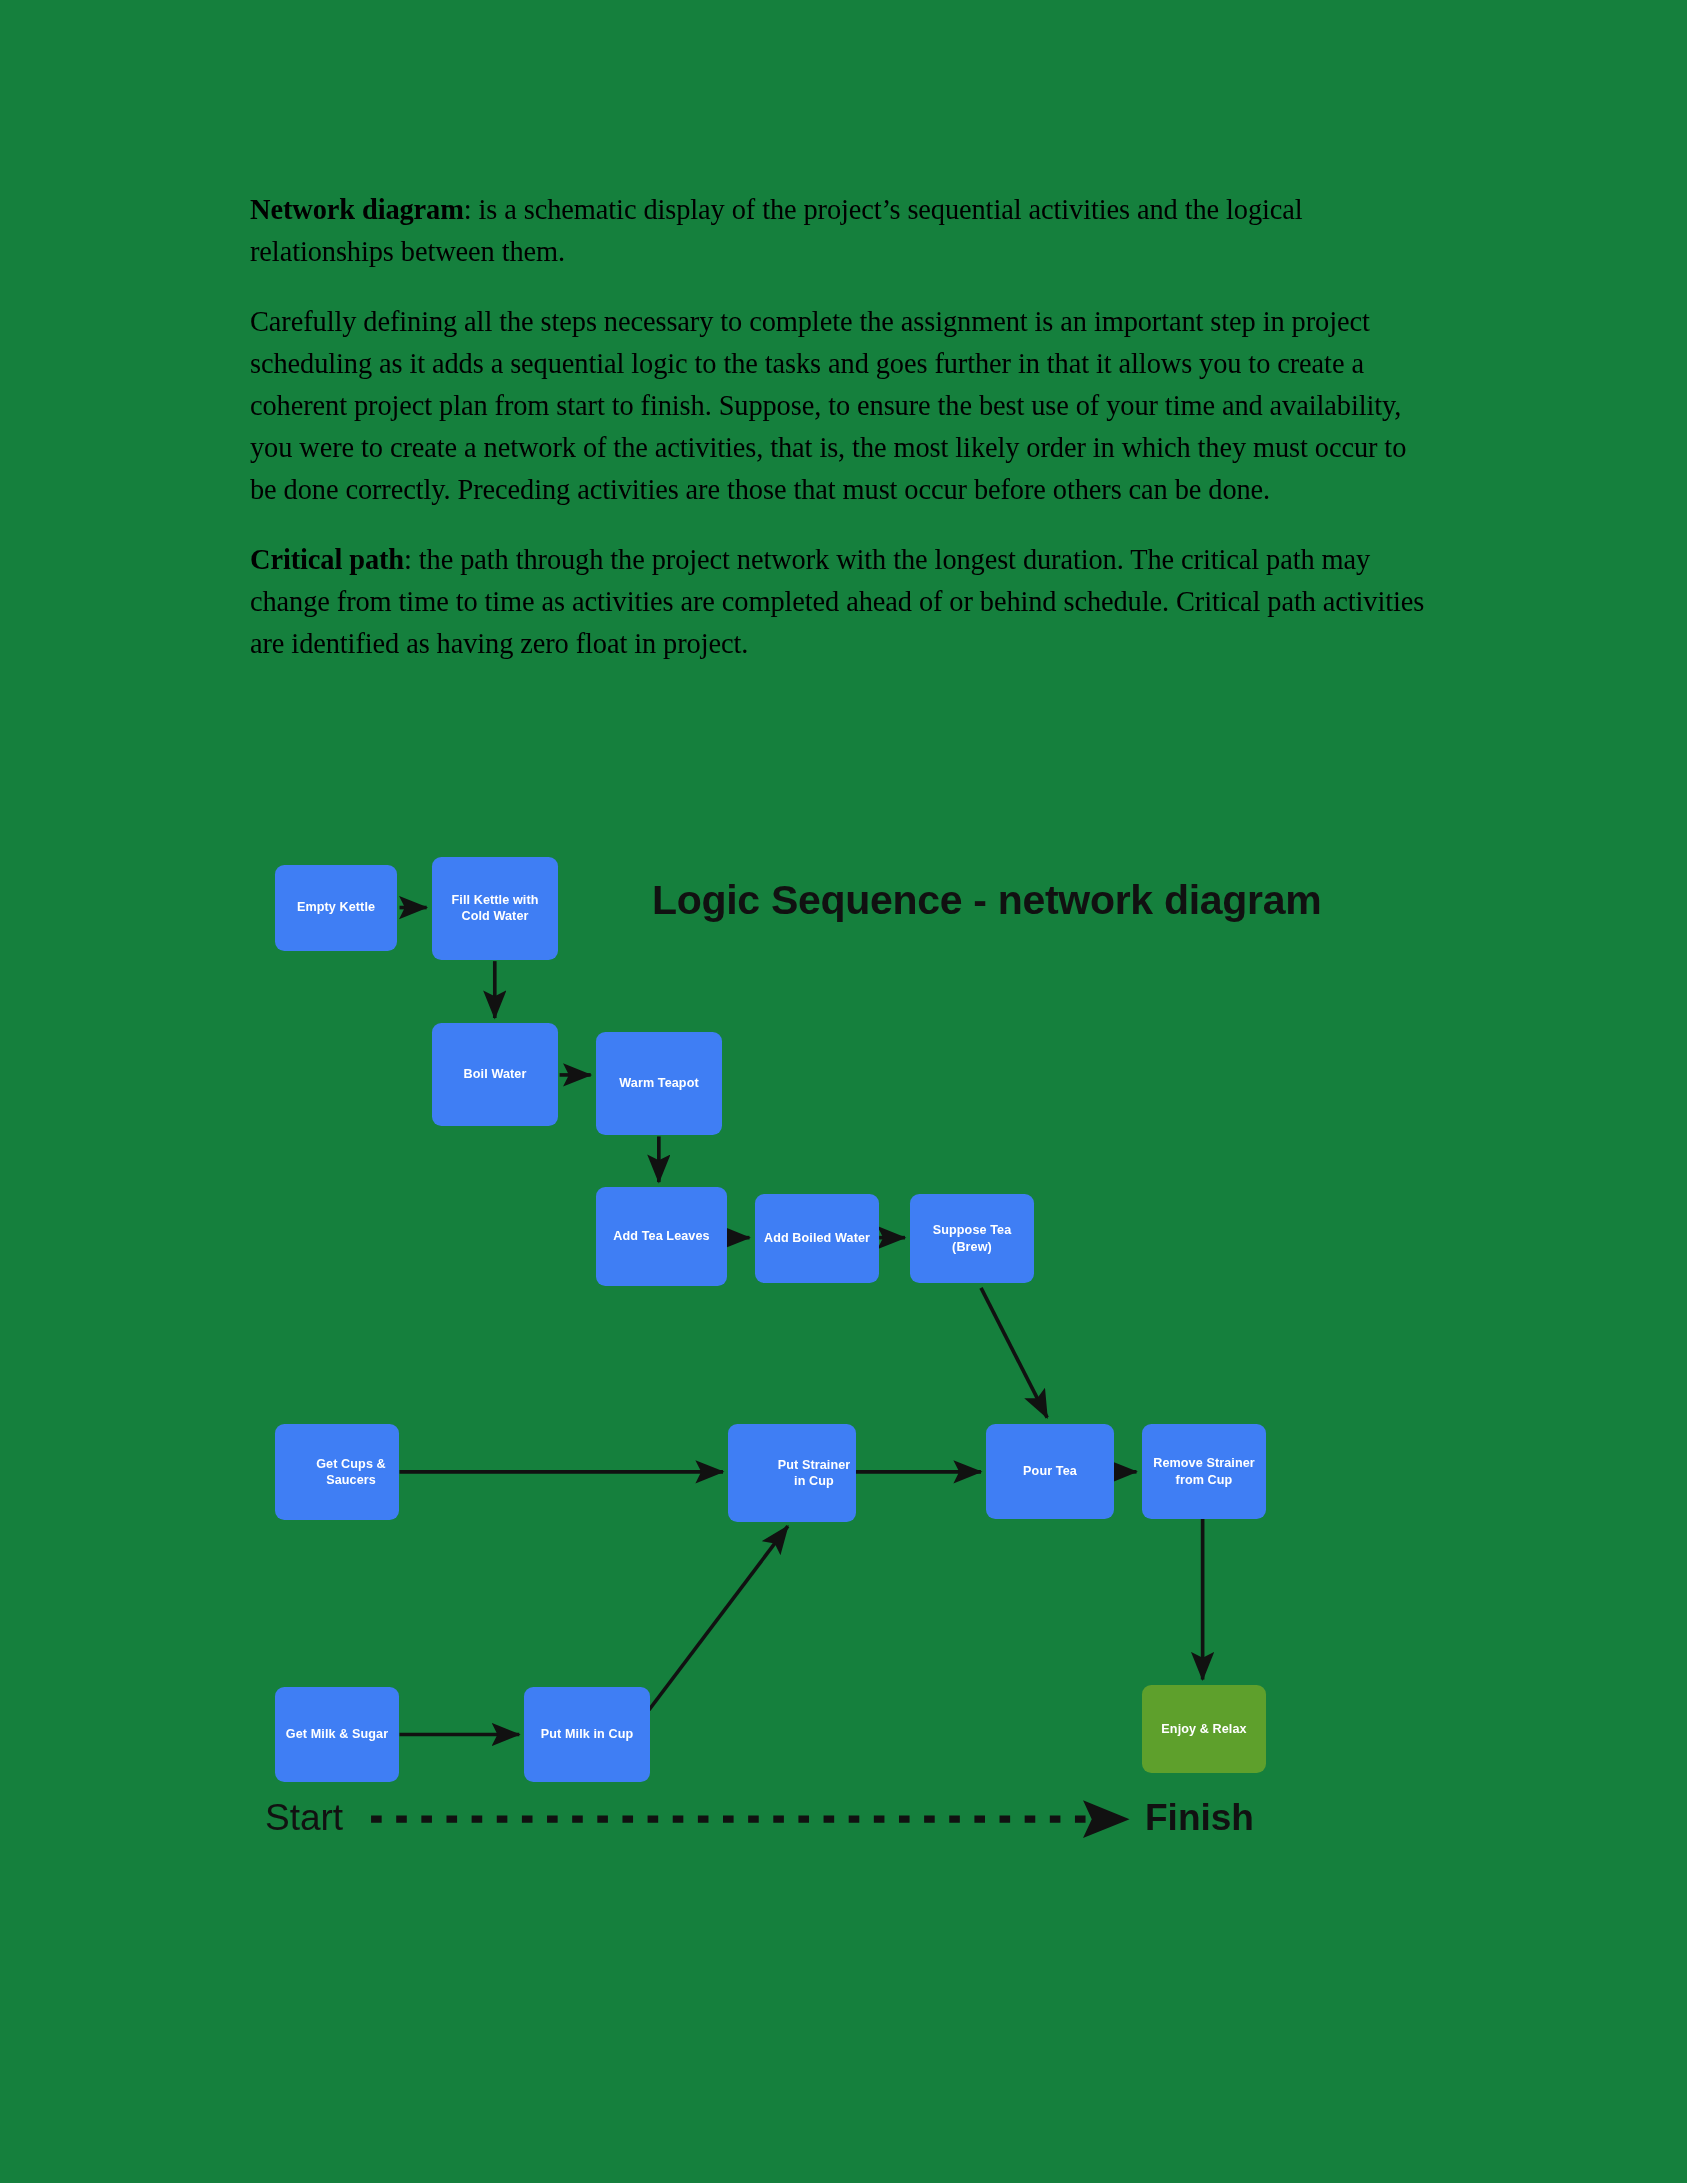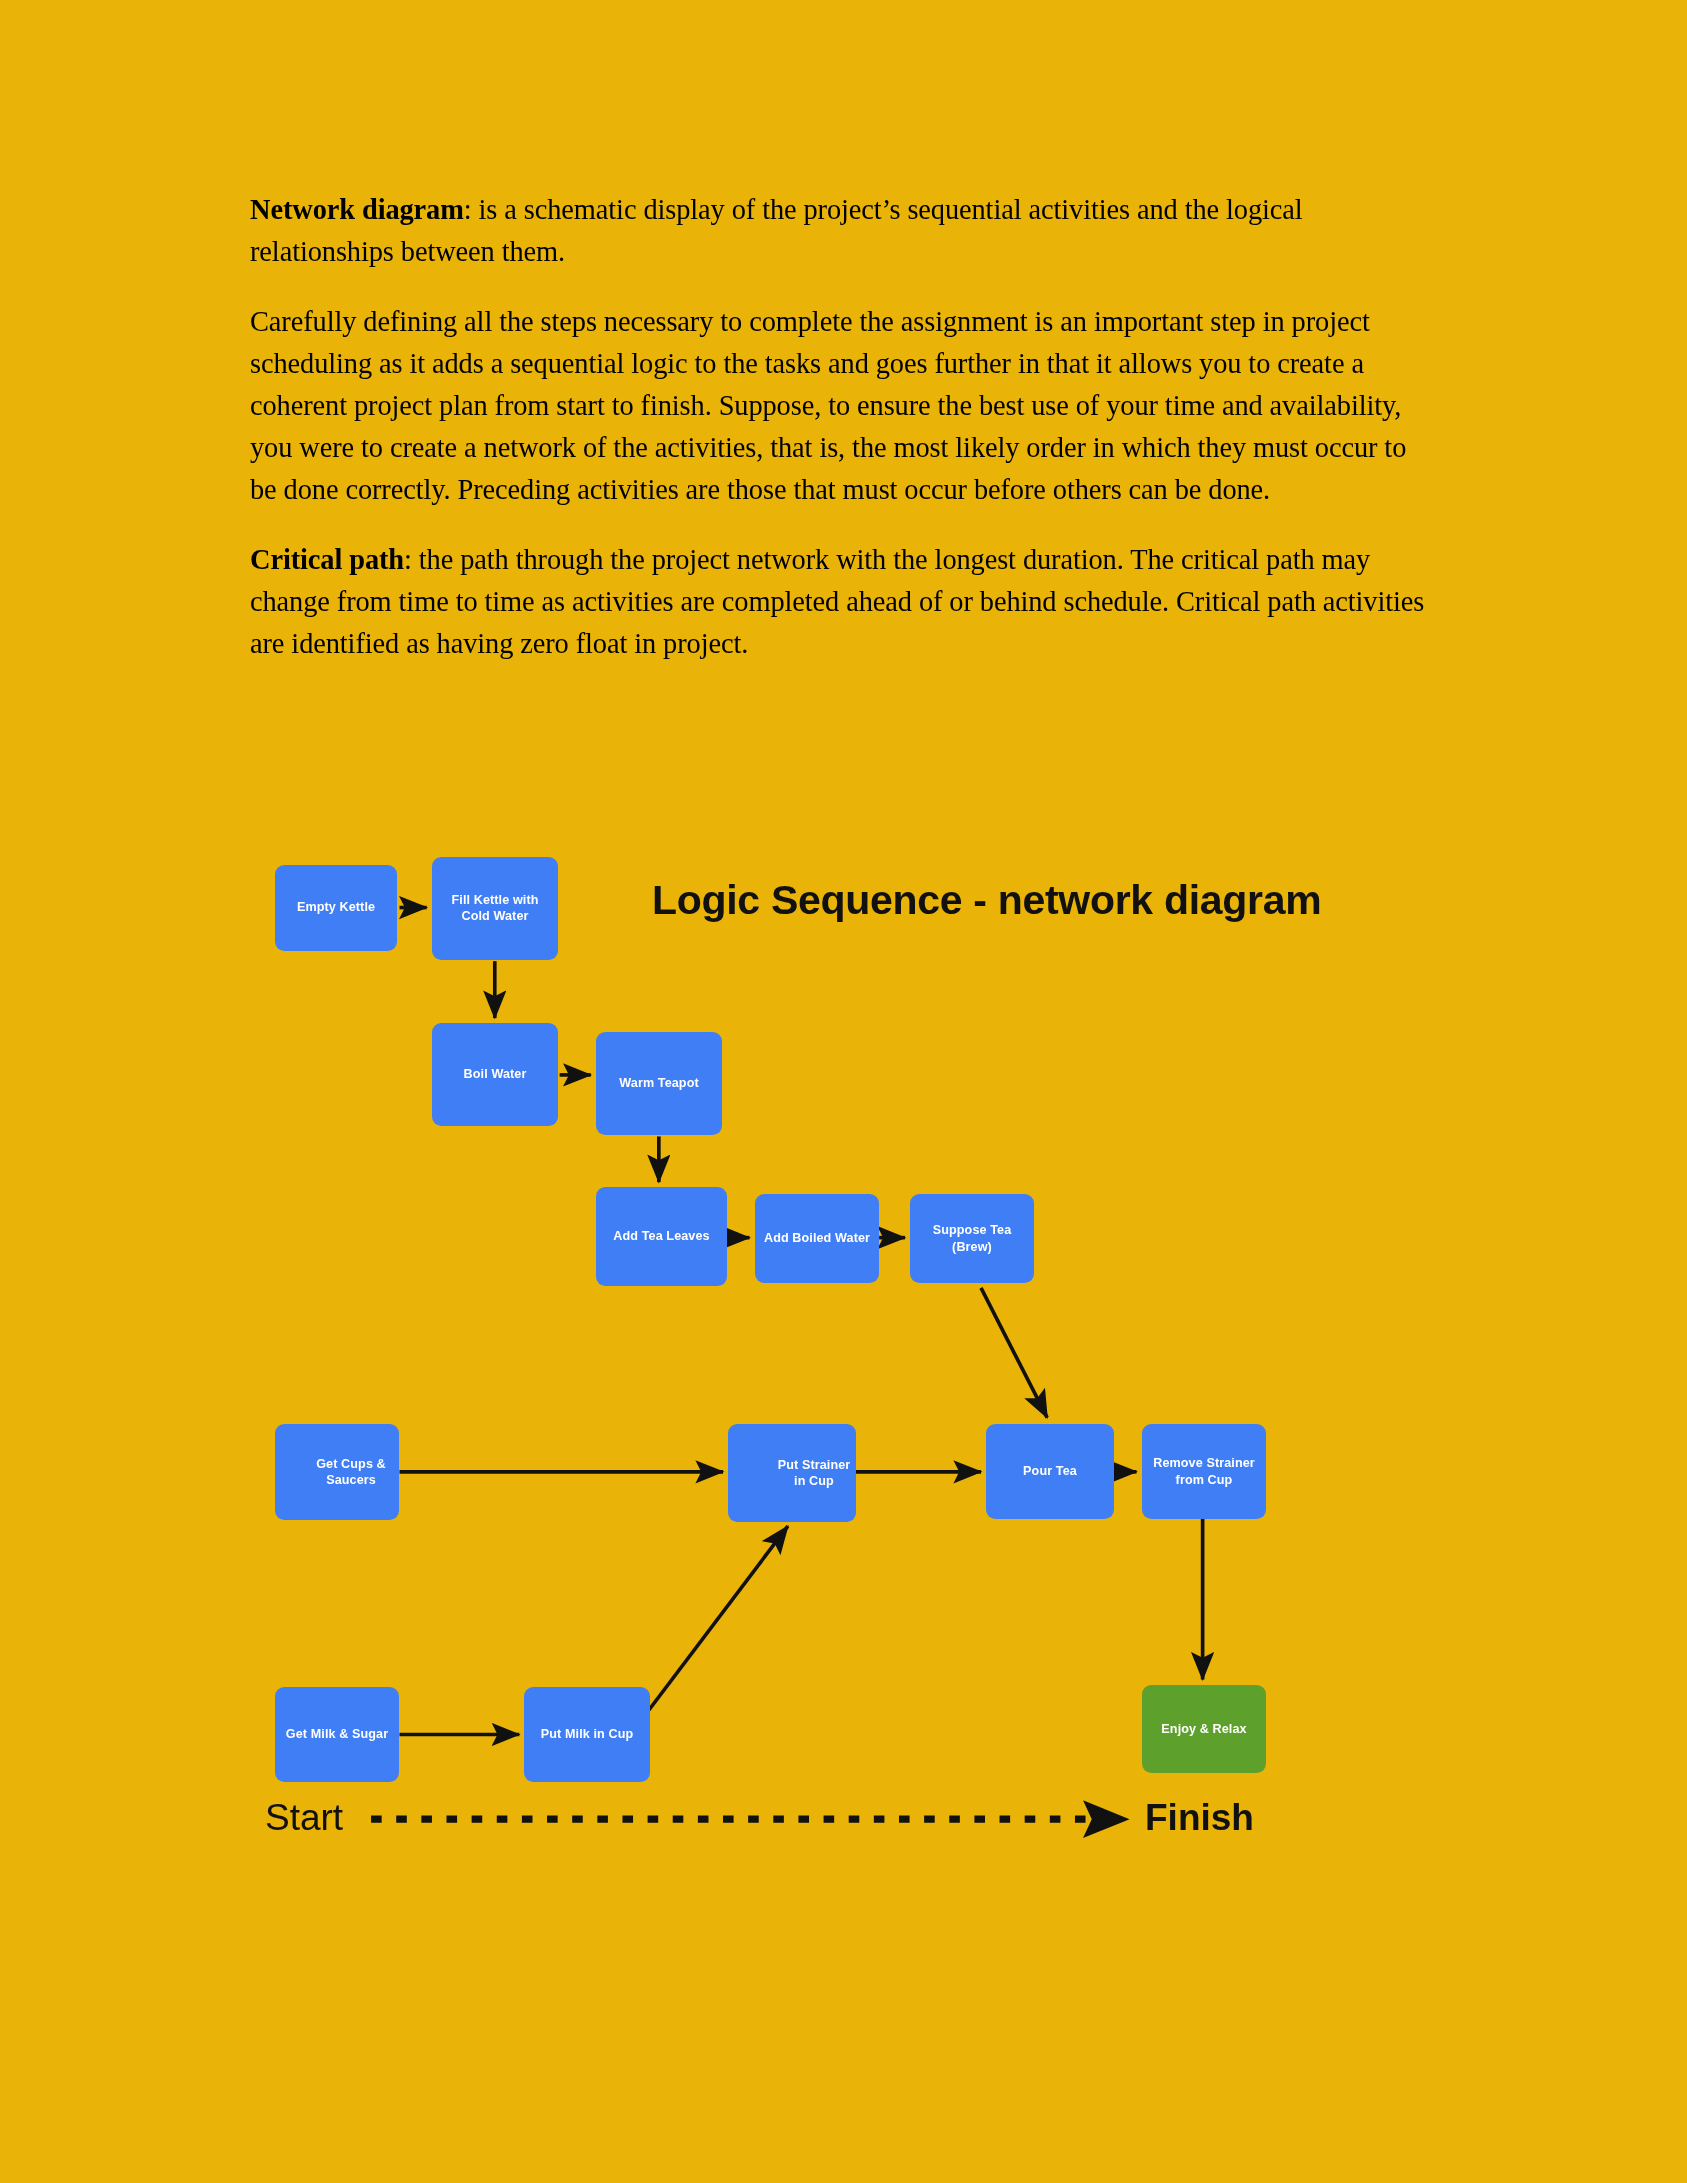--- a/index.html
+++ b/index.html
@@ -14,21 +14,21 @@
     font-family: "Liberation Serif", "DejaVu Serif", serif;
     -webkit-font-smoothing: antialiased;
   }
 
   
   .page {
     position: absolute;
     left: 0; top: 0;
     width: 1687px;
     height: 2183px;
-    background: #eab308;
+    background: #15803d;
     overflow: hidden;
   }
 
   .text-block {
     position: absolute;
     left: 250px;
     top: 189px;
     width: 1184px;
   }
 

